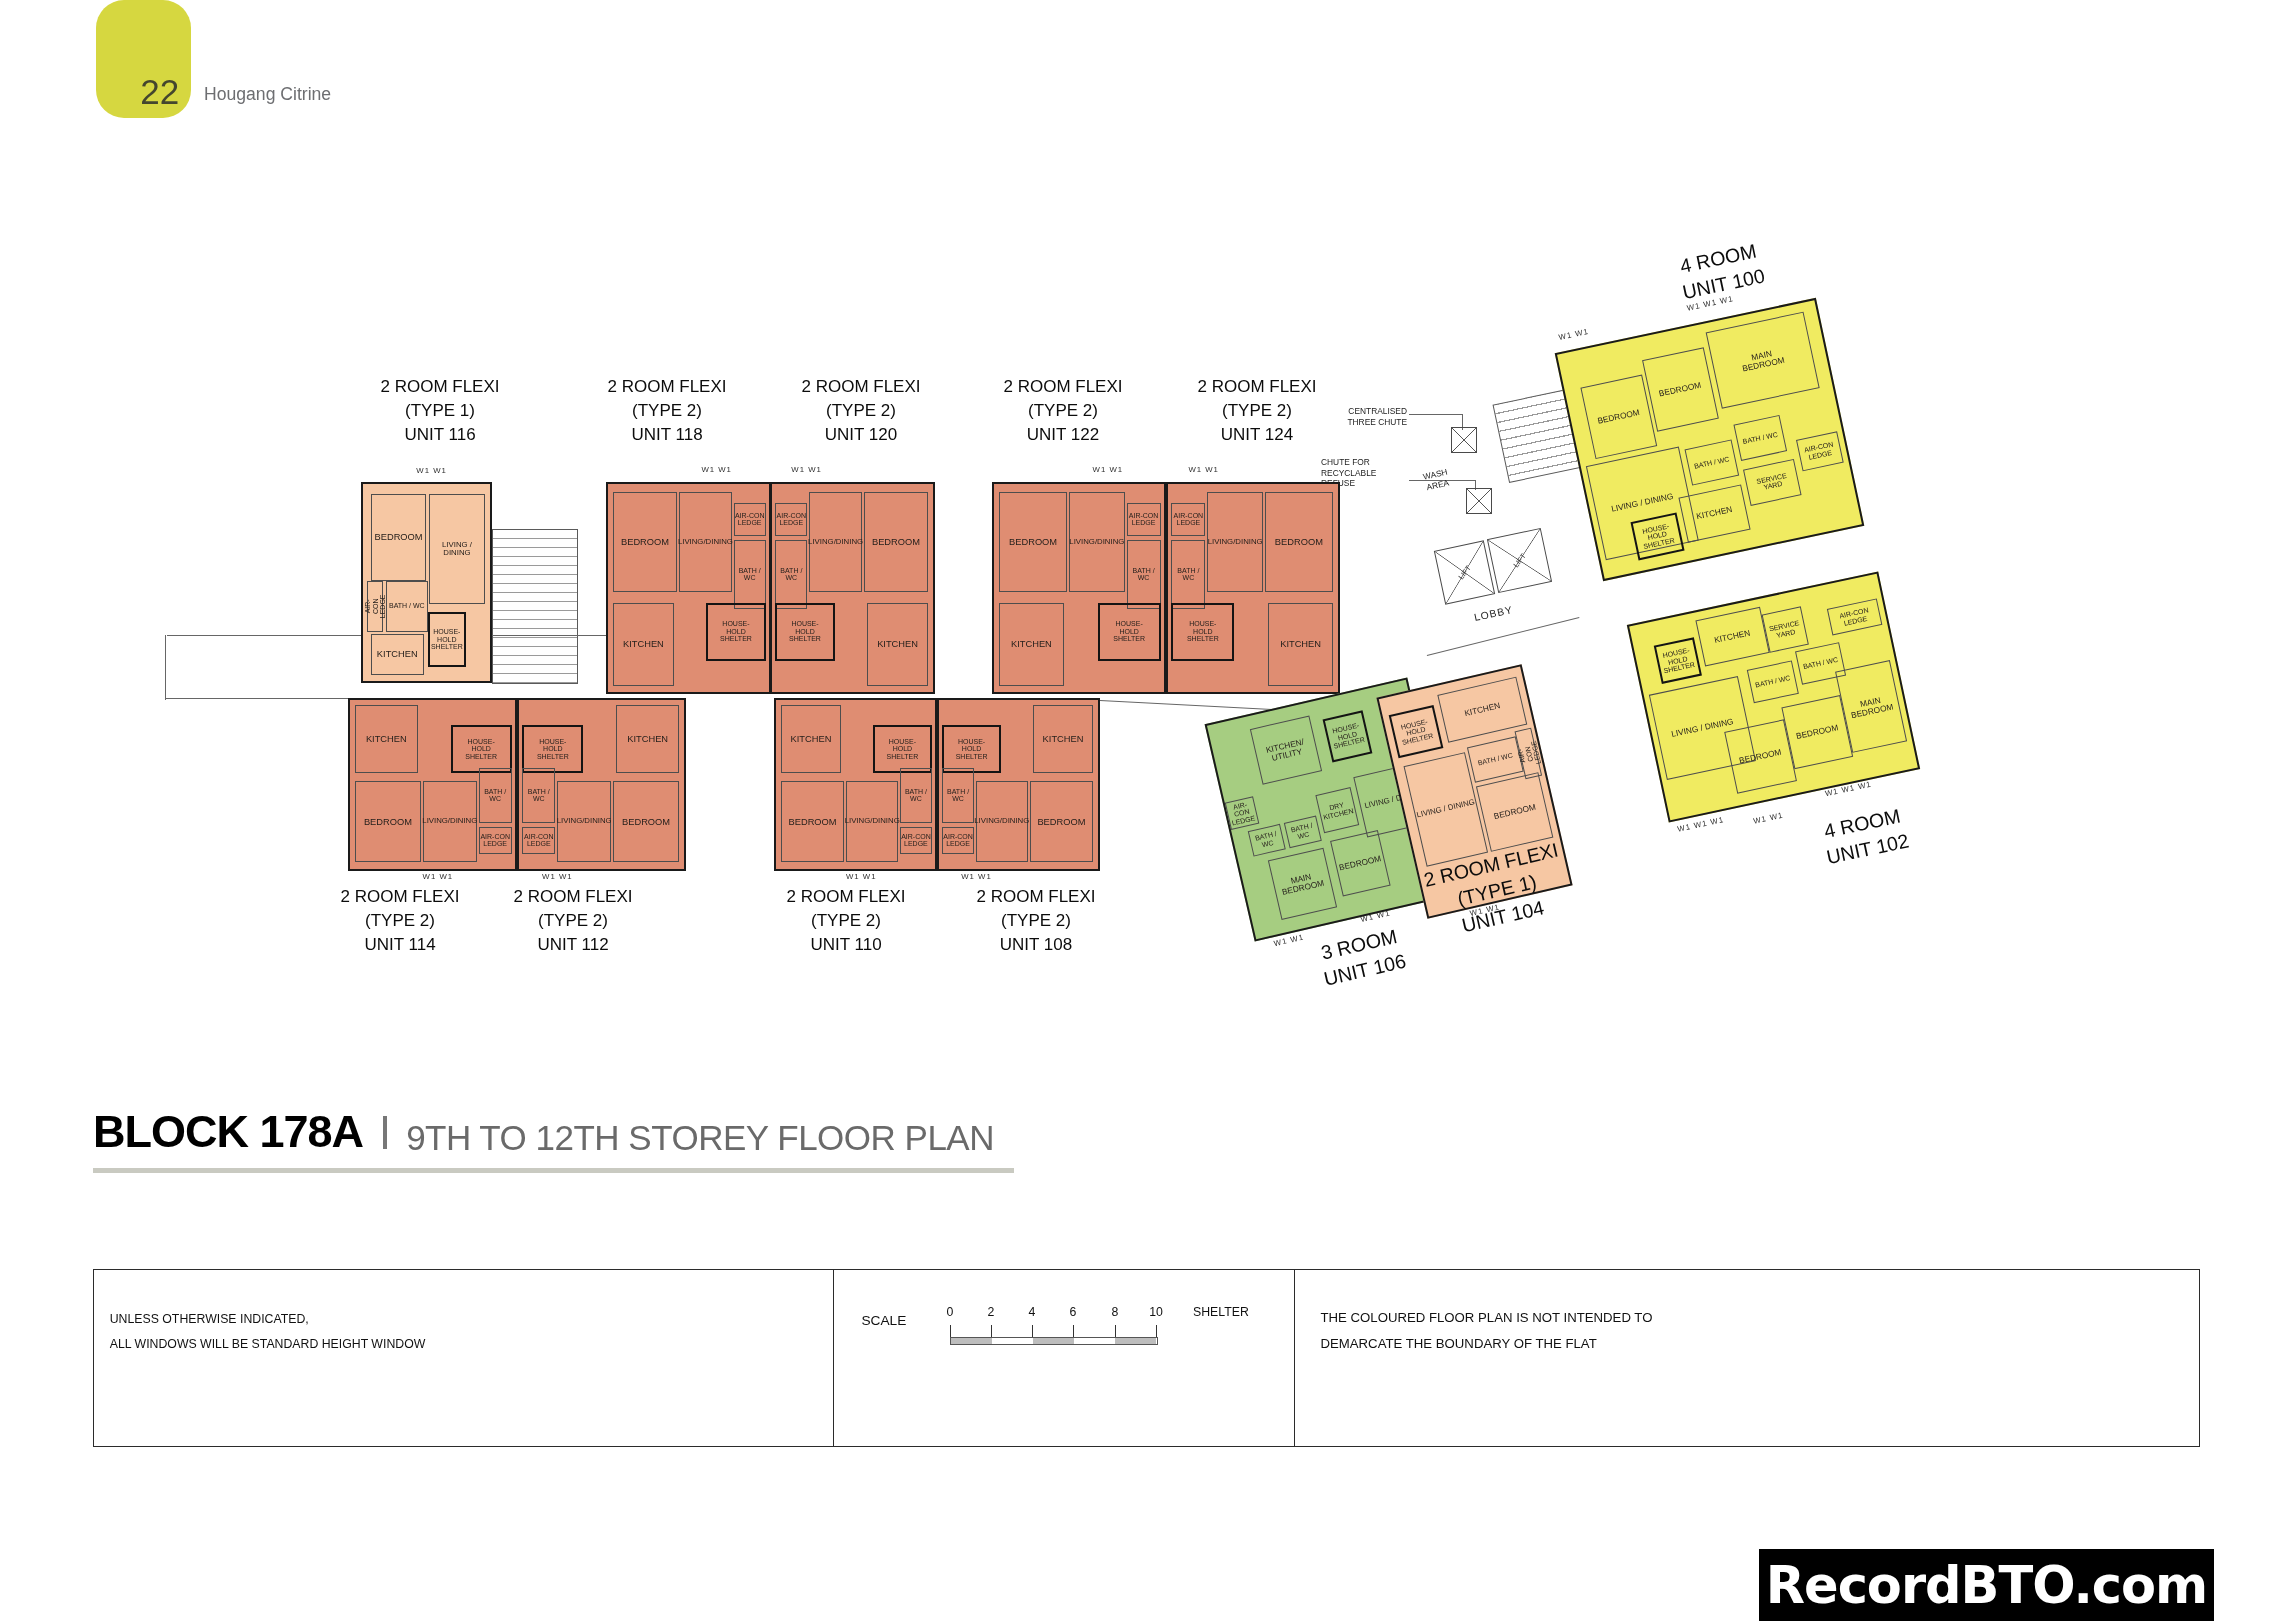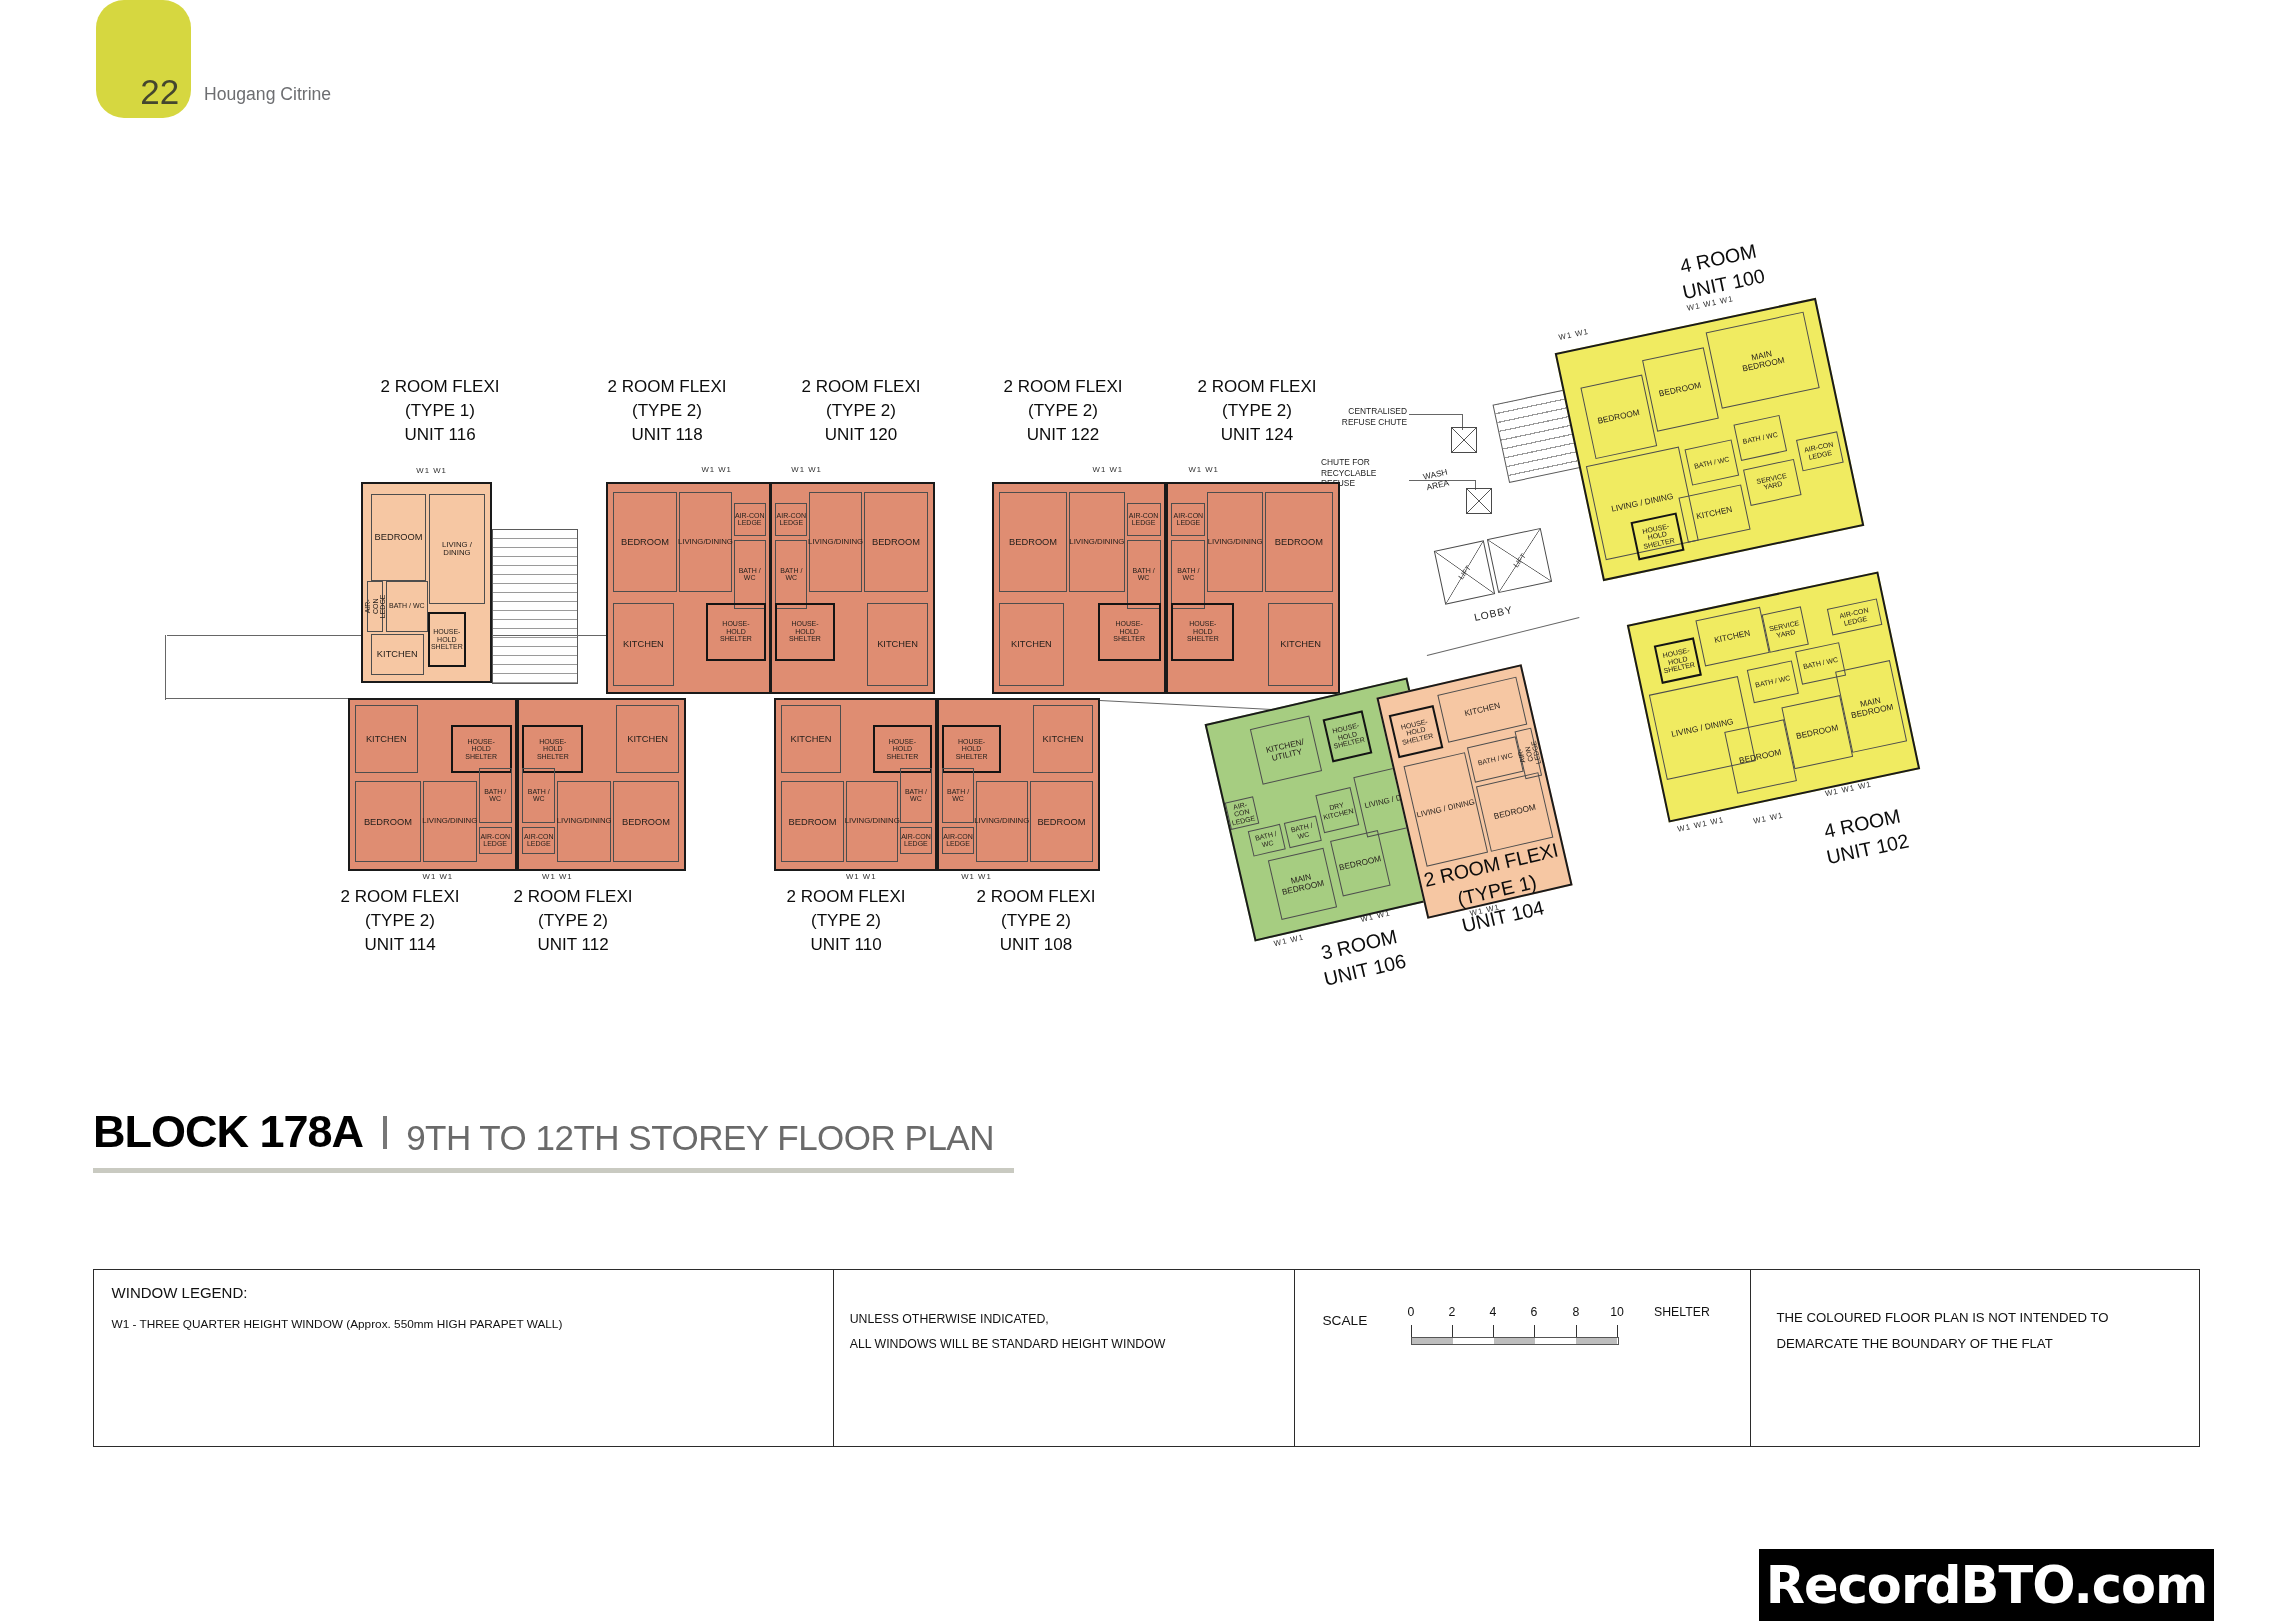--- a/index.html
+++ b/index.html
@@ -70,21 +70,21 @@
     <div class="pagenum" style="white-space: pre-line;">22</div>
   </div>
   <div class="project-name" style="white-space: pre-line;">Hougang Citrine</div>
 
   <div id="floor-plan">
 
     <div class="stairs" style="left:492px;top:529px;width:86px;height:155px;"></div>
     <div class="stairs" style="left:1500px;top:396px;width:76px;height:80px;transform:rotate(-12deg);"></div>
 
     <div class="core-label" style="left: 1321px; top: 406px; width: 86px; text-align: right; white-space: pre-line;">CENTRALISED
-REFUSE CHUTE</div>
+THREE CHUTE</div>
     <div class="hline" style="left:1409px;top:414px;width:53px;height:1.4px;"></div>
     <div class="vline" style="left:1462px;top:414px;width:1.4px;height:15.7px;"></div>
     <div class="xbox" style="left:1451px;top:427px;width:25.5px;height:25.5px;"></div>
 
     <div class="core-label" style="left: 1321px; top: 457px; width: 86px; white-space: pre-line;">CHUTE FOR
 RECYCLABLE
 REFUSE</div>
     <div class="hline" style="left:1409px;top:480px;width:67px;height:1.4px;"></div>
     <div class="vline" style="left:1475px;top:480px;width:1.4px;height:9.8px;"></div>
     <div class="xbox" style="left:1466px;top:488px;width:25.5px;height:25.5px;"></div>
@@ -503,24 +503,20 @@
     </div>
 
   <div class="title-row">
     <span class="title-block" style="white-space: pre-line;">BLOCK 178A</span>
     <span class="title-divider"></span>
     <span class="title-storey" style="white-space: pre-line;">9TH TO 12TH STOREY FLOOR PLAN</span>
   </div>
   <div class="title-underline"></div>
 
   <div class="legend">
-    <div>
-      <div class="lg-title" style="white-space: pre-line;">WINDOW LEGEND:</div>
-      <div class="lg-item" style="white-space: pre-line;">W1 - THREE QUARTER HEIGHT WINDOW (Approx. 550mm HIGH PARAPET WALL)</div>
-    </div>
     <div>
       <div class="lg-note" style="white-space: pre-line;">UNLESS OTHERWISE INDICATED,
 ALL WINDOWS WILL BE STANDARD HEIGHT WINDOW</div>
     </div>
     <div>
       <div class="lg-scale-label" style="white-space: pre-line;">SCALE</div>
       <div class="scale-ruler">
         <span class="scale-metres" style="white-space: pre-line;">SHELTER</span>
       <span class="tickno" style="left: 0px;">0</span>
           <i class="tick" style="left: 0px;"></i>

